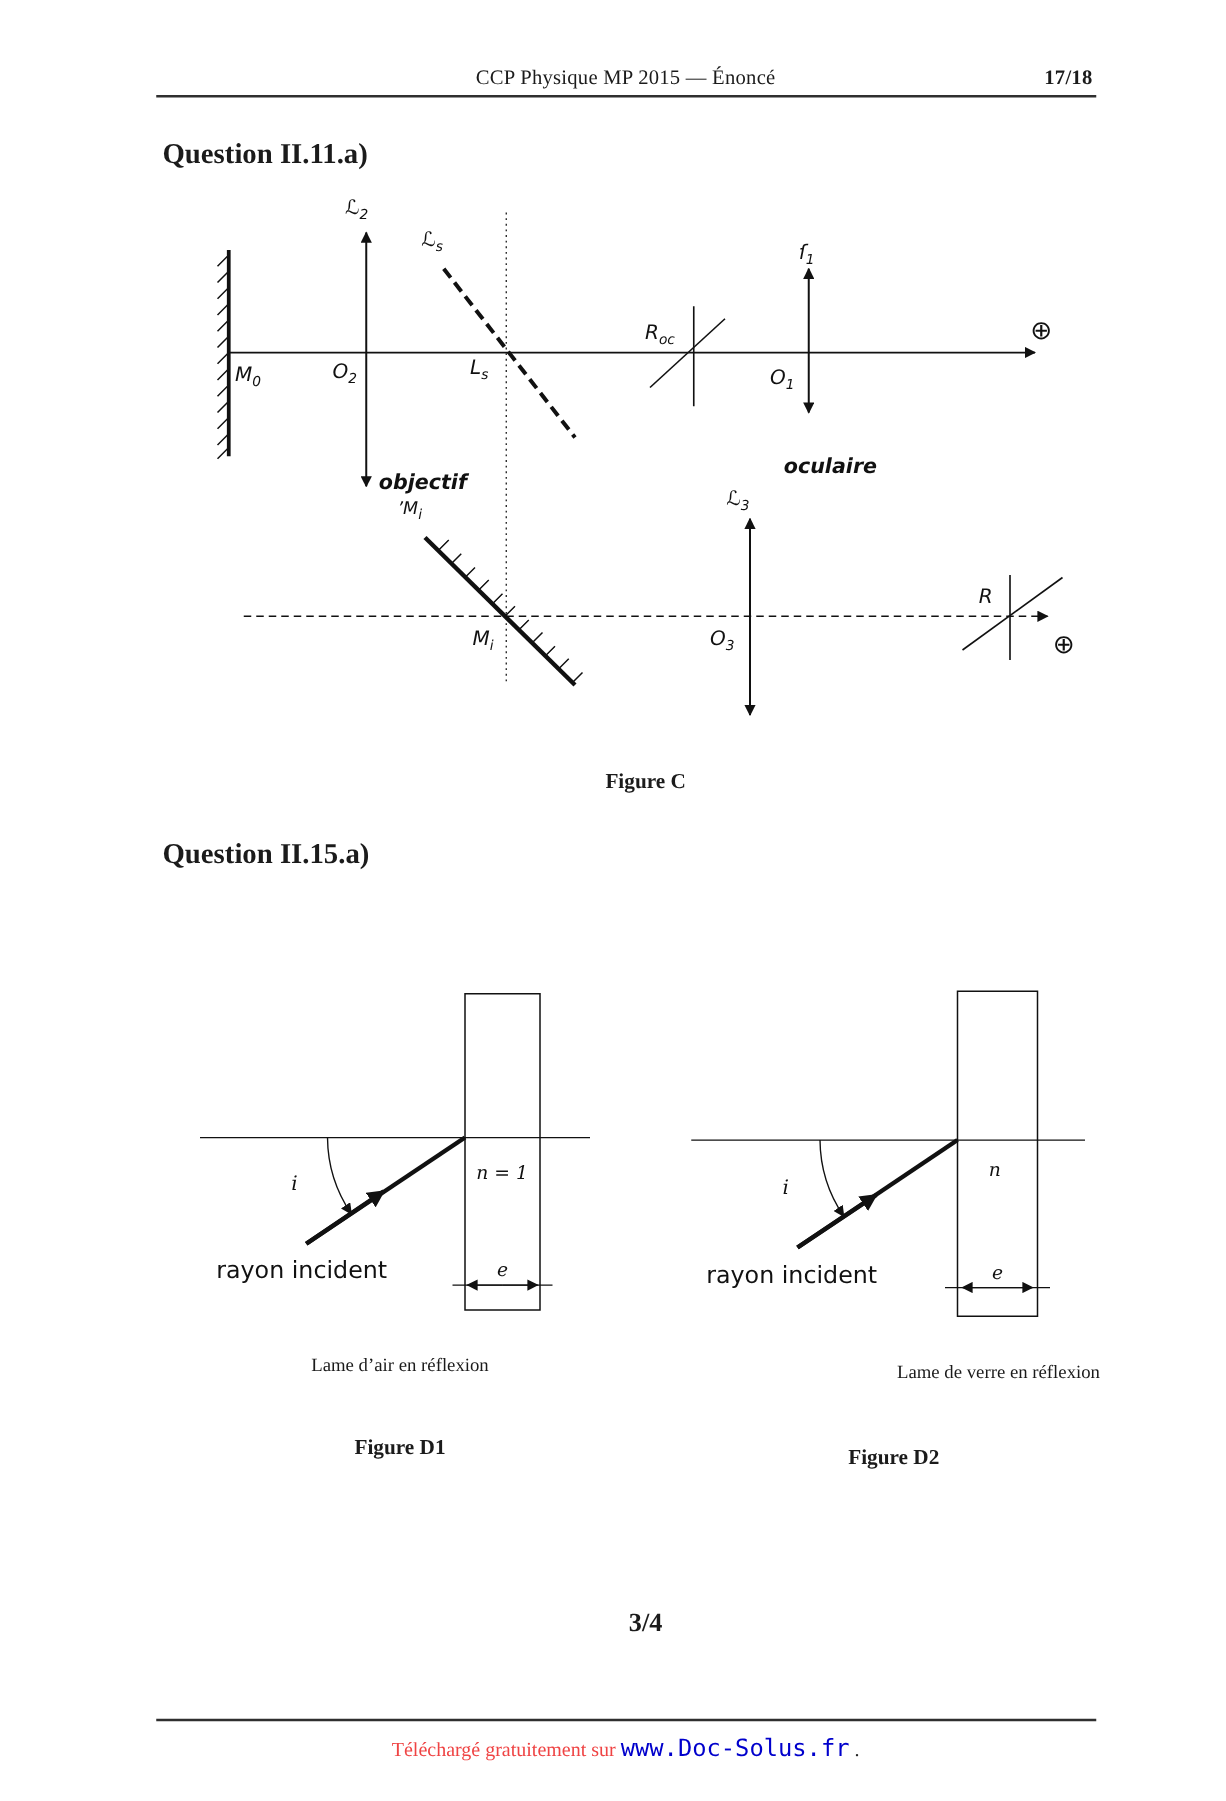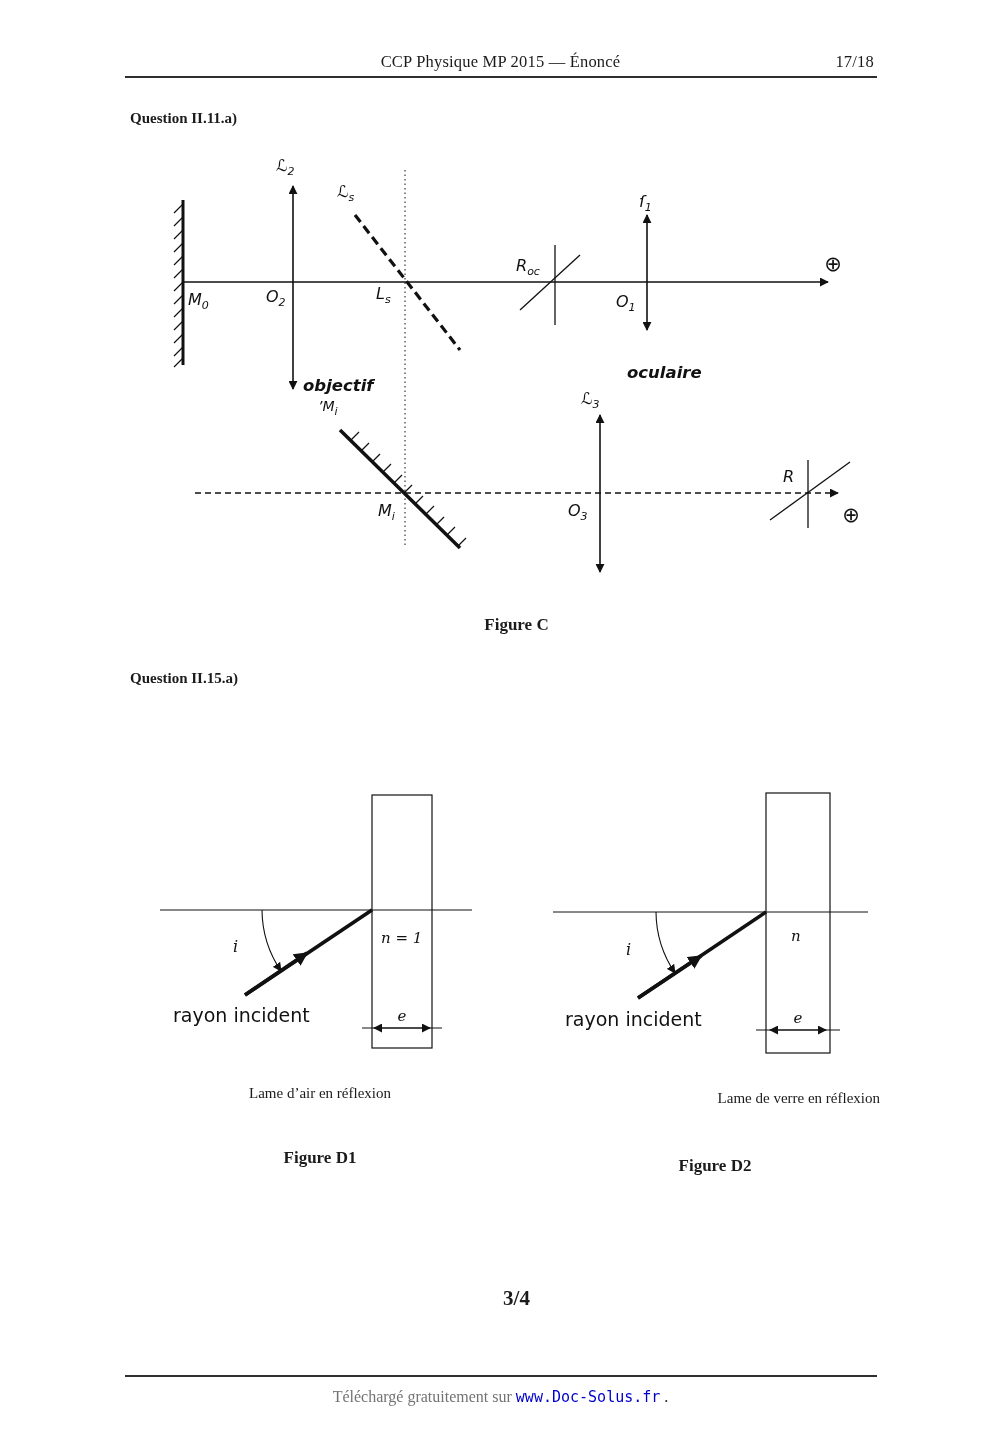--- a/index.html
+++ b/index.html
@@ -1,47 +1,47 @@
 <!DOCTYPE html>
 <html><head>
 <meta charset="utf-8">
 <style>
   html,body{margin:0;padding:0;background:#e8e8e8;}
   .page{position:relative;width:981px;height:1441px;background:#ffffff;margin:0 auto;
         font-family:"Liberation Serif",serif;color:#1b1b1b;overflow:hidden;}
   .abs{position:absolute;}
   .hrule{background:#2f2f2f;}
-  .qheading{font-weight:bold;font-size:15px;}
+  .qheading{font-weight:bold;font-size:23px;}
   .headertxt{font-size:16.5px;letter-spacing:.2px;}
   .caption{font-size:15px;}
   .figlabel{font-weight:bold;font-size:17px;margin-top:20px;}
   .center{text-align:center;}
   .pgnum{font-weight:bold;font-size:21px;}
   
   text{fill:#111;}
   .flabel{font-family:"DejaVu Sans",sans-serif;font-style:italic;font-size:16px;}
   .flabel-sm{font-family:"DejaVu Sans",sans-serif;font-style:italic;font-size:14px;}
   .sub{font-size:11px;}
   .fword{font-family:"DejaVu Sans",sans-serif;font-style:italic;font-weight:bold;font-size:16.5px;}
   .rword{font-family:"DejaVu Sans",sans-serif;font-size:19px;}
   .mlabel{font-family:"DejaVu Serif",serif;font-style:italic;font-size:16px;}
   .mlabel-sm{font-family:"DejaVu Serif",serif;font-style:italic;font-size:15px;}
   .plus{font-family:"DejaVu Sans",sans-serif;font-size:21px;}
   .fig-stroke{stroke:#111;}
-  .footer-pre{font-size:16px;color:#737373;}
-  .footer-link{font-family:"DejaVu Sans Mono",monospace;font-size:15px;color:#0000cc;text-decoration:none;}
+  .footer-pre{font-size:16px;color:#ef4444;}
+  .footer-link{font-family:"DejaVu Sans Mono",monospace;font-size:19px;color:#0000cc;text-decoration:none;}
   .footer-dot{font-size:16px;color:#222;}
 </style>
 </head>
 <body>
 
 <div class="page">
 
   <div class="abs headertxt center" style="top:52px;left:20px;right:0;">CCP Physique MP 2015 — Énoncé</div>
-  <div class="abs headertxt" style="top:52px;right:107px;">17/18</div>
+  <div class="abs headertxt" style="top:52px;right:107px;font-weight:bold;">17/18</div>
   <div class="abs hrule" style="top:76px;left:125px;width:752px;height:2px;"></div>
 
   <div class="abs qheading" style="top:110px;left:130px;">Question II.11.a)</div>
 
   <svg class="abs" style="top:150px;left:140px;" width="745" height="460" viewBox="0 0 745 460">
     <defs>
       <marker id="mc" viewBox="0 0 10 10" refX="9" refY="5" markerWidth="9" markerHeight="9" markerUnits="userSpaceOnUse" orient="auto-start-reverse">
         <path d="M0 0L10 5L0 10z" fill="#111"></path>
       </marker>
     </defs>

